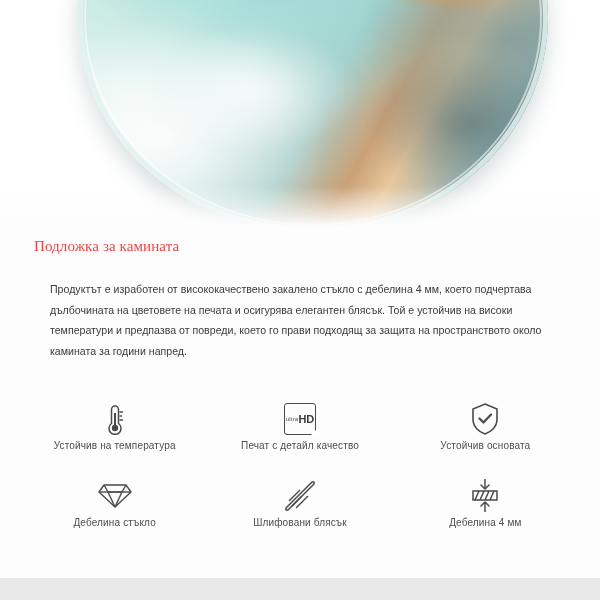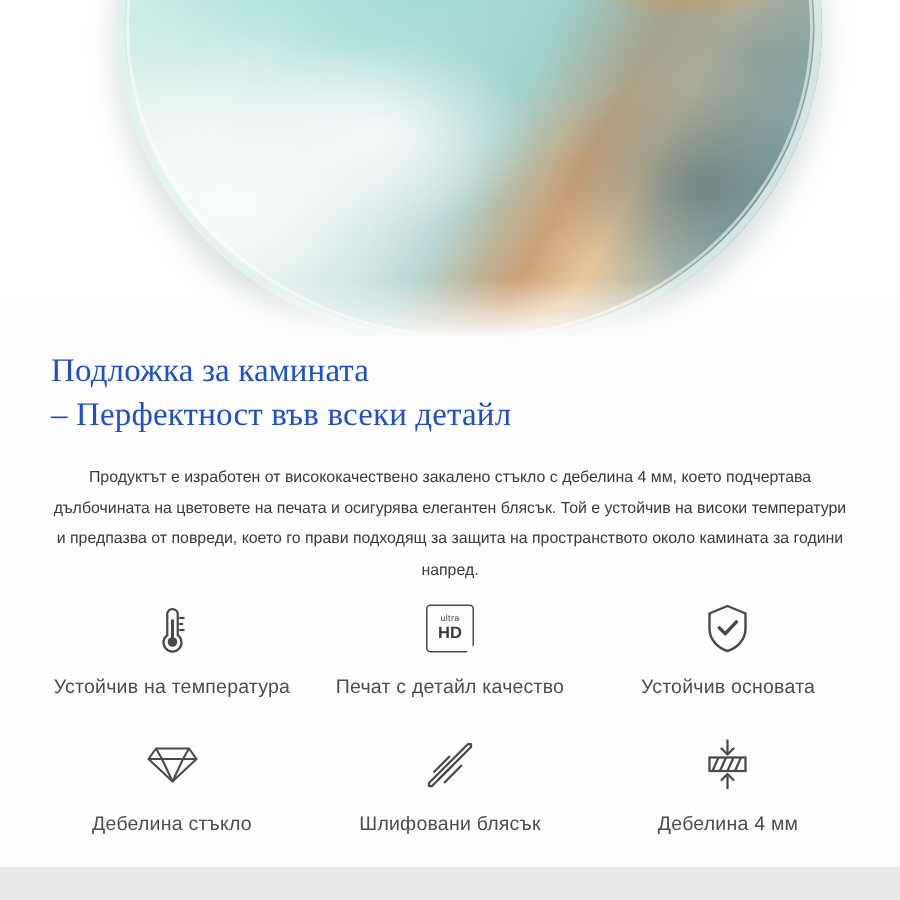--- a/index.html
+++ b/index.html
@@ -101,36 +101,35 @@
   .content {
     position: absolute;
     top: 232px;
     left: 0;
     width: 600px;
     padding: 0 34px;
     box-sizing: border-box;
   }
   .headline {
     font-family: "Liberation Serif", serif;
-    font-size: 22px;
+    font-size: 15px;
     line-height: 29px;
-    color: #1d4ed8;
+    color: #ef4444;
     font-weight: 400;
     margin: 0;
     letter-spacing: 0.1px;
   }
   .headline .line2 {
     display: block;
   }
   .body-copy {
-    margin: 18px 0 0 0;
+    margin: 18px 0 0 16px;
     font-size: 10.6px;
     line-height: 20.5px;
     color: #3a3a3a;
-    text-align: center;
   }
   .body-copy p { margin: 0; }
 
   
   .features {
     position: absolute;
     top: 398px;
     left: 0;
     width: 600px;
     box-sizing: border-box;
@@ -148,32 +147,31 @@
     align-items: center;
   }
   .feature-icon {
     height: 42px;
     display: flex;
     align-items: center;
     justify-content: center;
     color: #4a4a4a;
   }
   .feature-label {
-    margin-top: 10px;
-    font-size: 13px;
+    font-size: 10px;
     color: #4d4d4d;
     letter-spacing: 0.15px;
   }
   .ultrahd {
     width: 30px;
     height: 30px;
     border: 1.6px solid #4a4a4a;
     border-radius: 3px;
     display: flex;
-    flex-direction: column;
+    flex-direction: row;
     align-items: center;
     justify-content: center;
     line-height: 1;
   }
   .ultrahd .u-top {
     font-size: 6px;
     letter-spacing: 0.2px;
     color: #4a4a4a;
   }
   .ultrahd .u-bot {
@@ -217,21 +215,20 @@
       <div class="vein v4"></div>
       <div class="rim"></div>
       <div class="rim-inner"></div>
     </div>
     <div class="hero-fade"></div>
   </div>
 
   <div class="content">
     <h1 class="headline">
       <span>Подложка за камината</span>
-      <span class="line2">– Перфектност във всеки детайл</span>
     </h1>
     <div class="body-copy">
       <p>Продуктът е изработен от висококачествено закалено стъкло с дебелина 4 мм, което подчертава дълбочината на цветовете на печата и осигурява елегантен блясък. Той е устойчив на високи температури и предпазва от повреди, което го прави подходящ за защита на пространството около камината за години напред.</p>
     </div>
   </div>
 
   <div class="features">
 
     <div class="feature-row">
 

